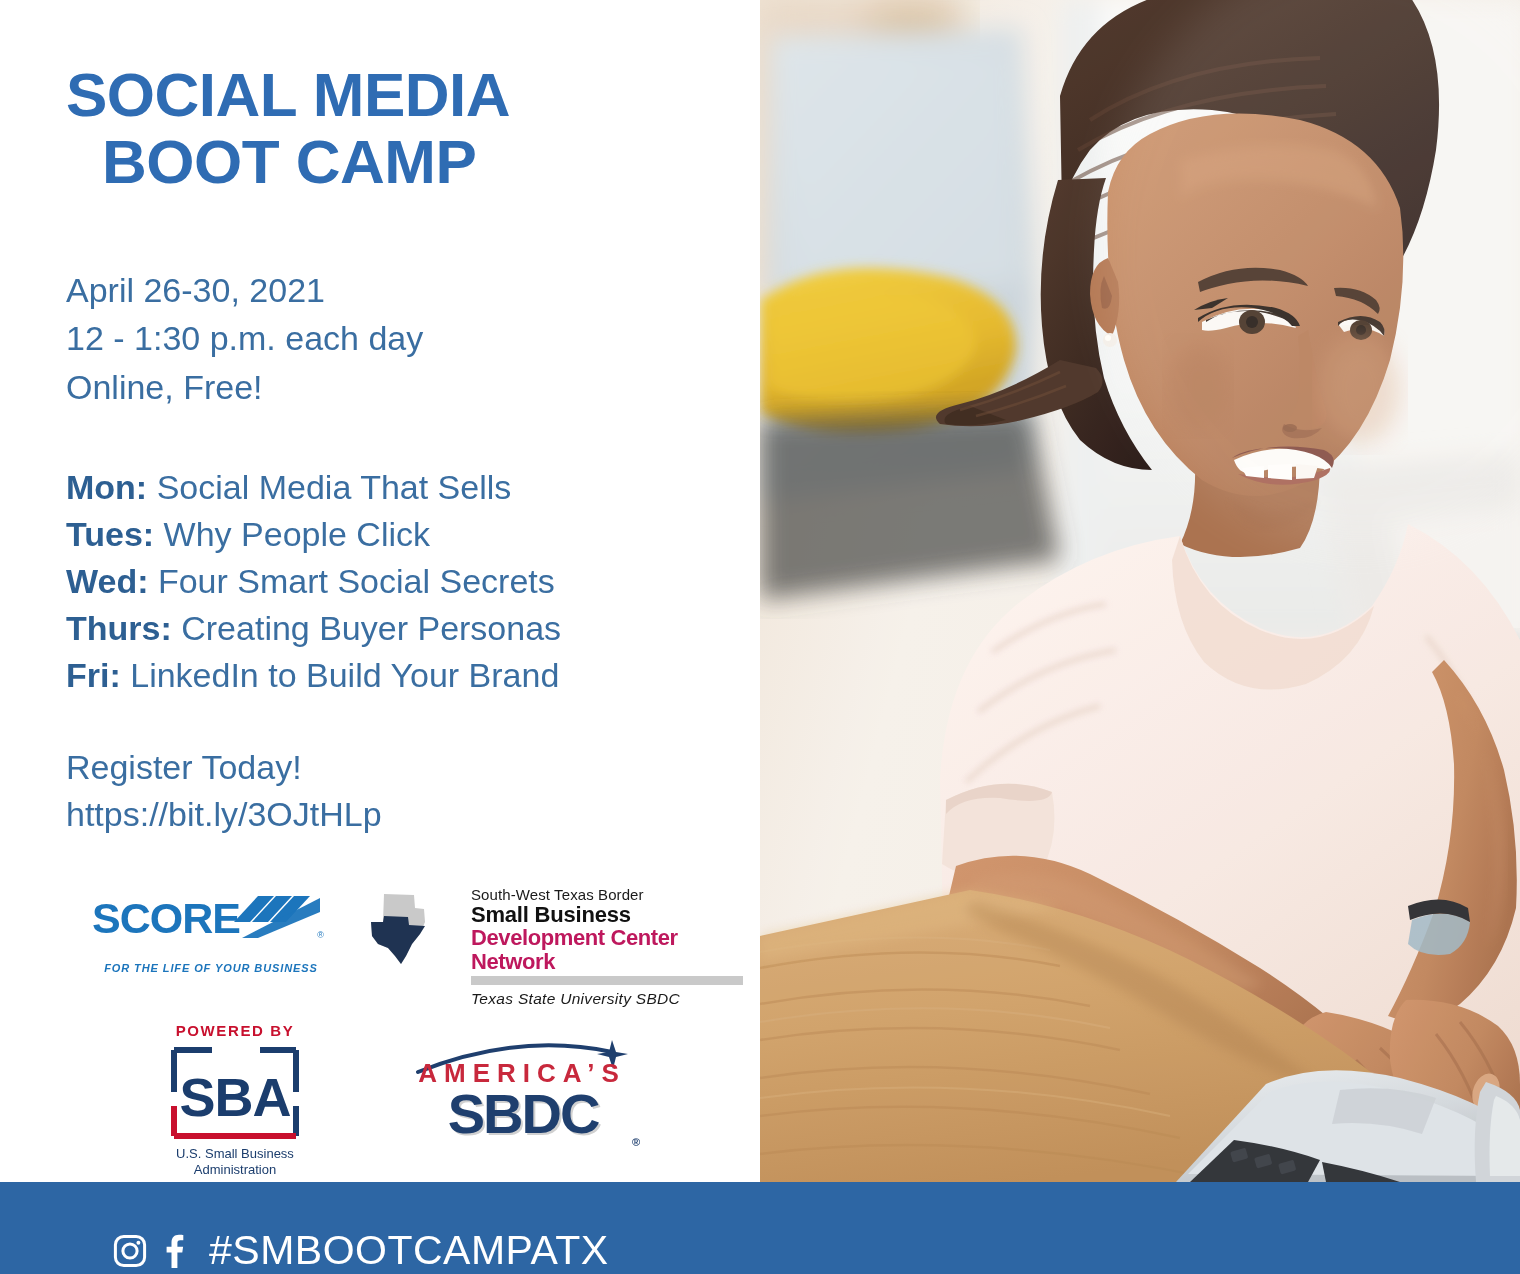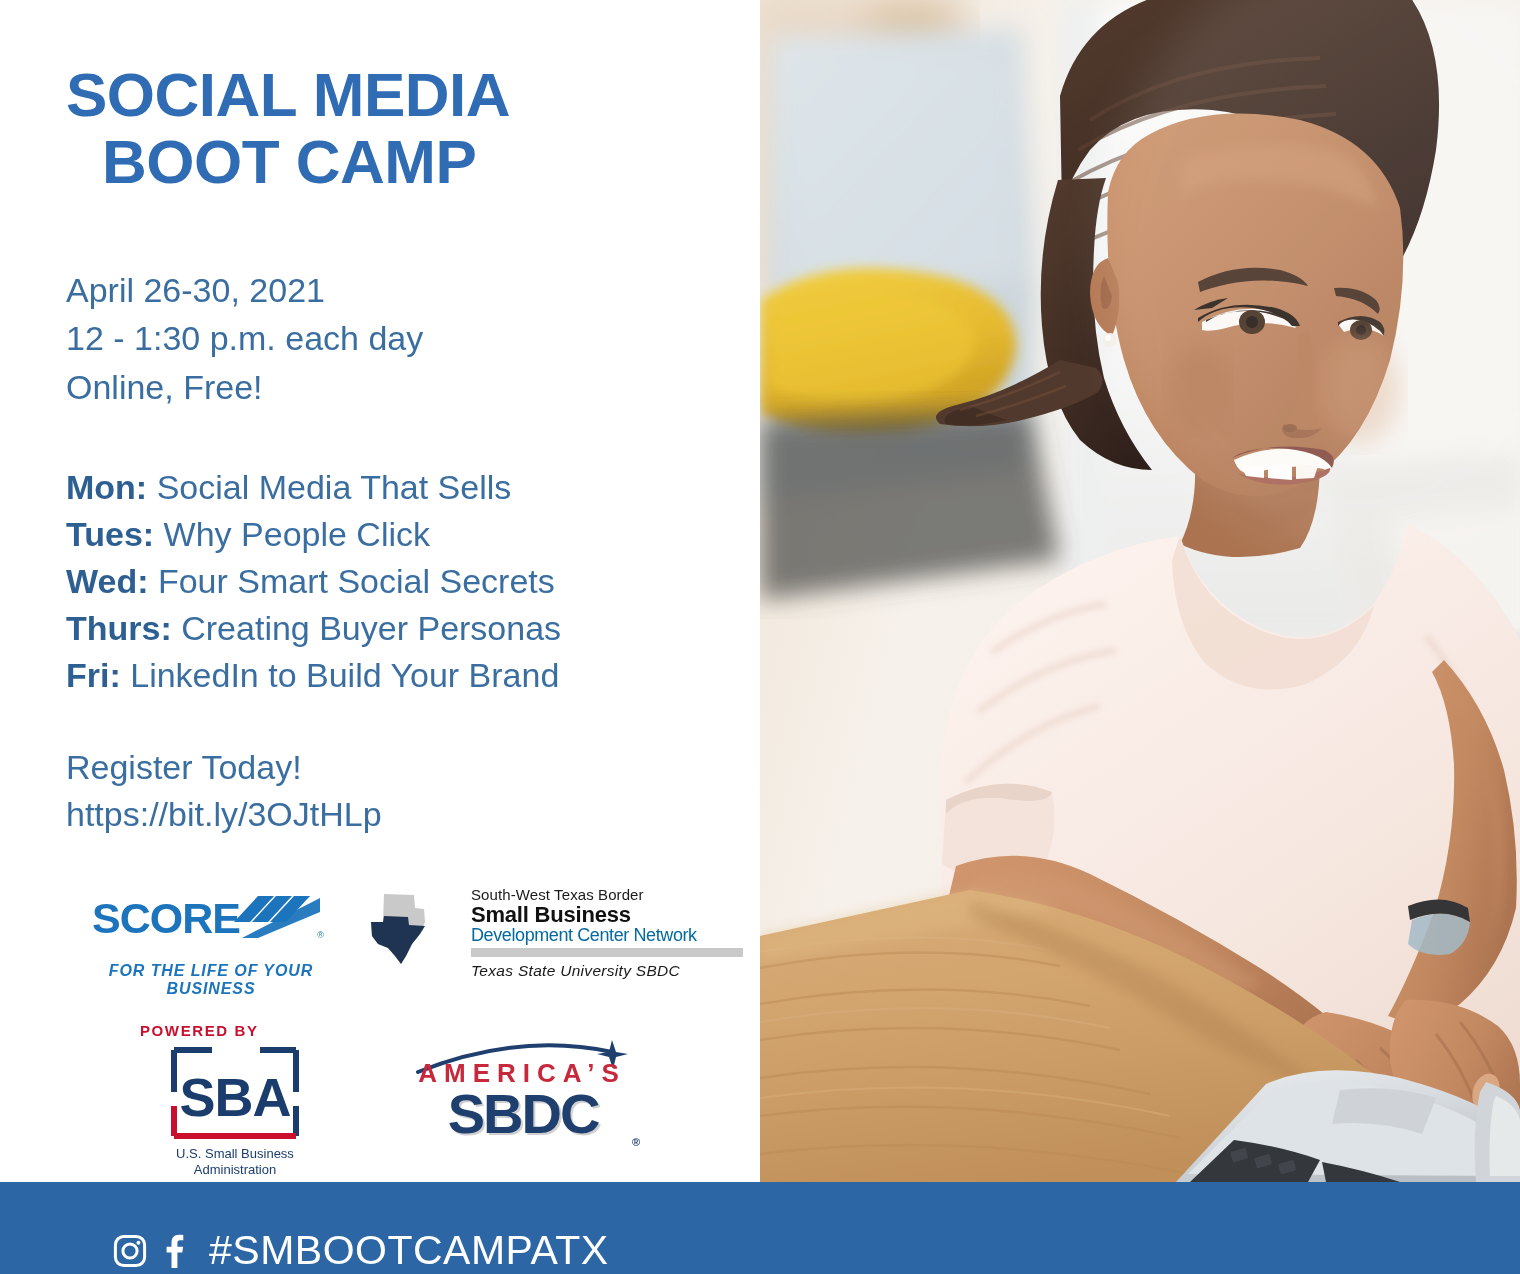--- a/index.html
+++ b/index.html
@@ -64,38 +64,38 @@
     position:absolute;left:0;top:4px;
     font-size:43px;font-weight:bold;letter-spacing:-1px;
     color:#1C75BC;font-family:"Liberation Sans",sans-serif;
   }
   .score-swoosh{position:absolute;right:0;top:2px;width:88px;height:60px;}
   .score-reg{
     position:absolute;right:-2px;top:40px;font-size:9px;color:#1C75BC;
   }
   .score-tag{
     position:absolute;left:8px;top:72px;width:222px;text-align:center;
-    font-size:16px;font-weight:bold;letter-spacing:0.9px;color:#1C75BC;
+    font-size:11px;font-weight:bold;letter-spacing:0.9px;color:#1C75BC;
     font-style:italic;
   }
 
   
   .sbdc-tx{position:absolute;left:368px;top:6px;width:345px;height:110px;}
   .tx-map{position:absolute;left:0;top:6px;width:62px;height:78px;}
   .sbdc-txt{position:absolute;left:70px;top:0px;width:275px;margin-left:33px;}
   .sbdc-l1{font-size:15px;color:#1a1a1a;font-weight:400;letter-spacing:0.1px;}
   .sbdc-l2{font-size:22px;color:#111;font-weight:bold;line-height:1.06;letter-spacing:-0.2px;}
-  .sbdc-l3{font-size:18px;color:#0369a1;font-weight:normal;line-height:1.06;letter-spacing:-0.4px;}
+  .sbdc-l3{font-size:22px;color:#be185d;font-weight:bold;line-height:1.06;letter-spacing:-0.4px;}
   .sbdc-bar{margin-top:3px;height:9px;background:#c9c9c9;width:272px;}
   .sbdc-l4{margin-top:5px;font-size:15.5px;font-style:italic;color:#1a1a1a;letter-spacing:0.3px;}
 
   
   .sba{position:absolute;left:140px;top:4px;width:190px;height:150px;}
   .sba-powered{
-    position:absolute;left:0;top:0;width:190px;text-align:left;
+    position:absolute;left:0;top:0;width:190px;text-align:center;
     font-size:15px;font-weight:bold;letter-spacing:1.6px;color:#C8102E;
   }
   .sba-mark{position:absolute;left:28px;top:22px;width:134px;height:98px;}
   .sba-cap{
     position:absolute;left:0;top:124px;width:190px;text-align:center;
     font-size:13px;line-height:1.25;color:#1B3D6D;
   }
 
   
   .asbdc{position:absolute;left:398px;top:18px;width:250px;height:125px;}

